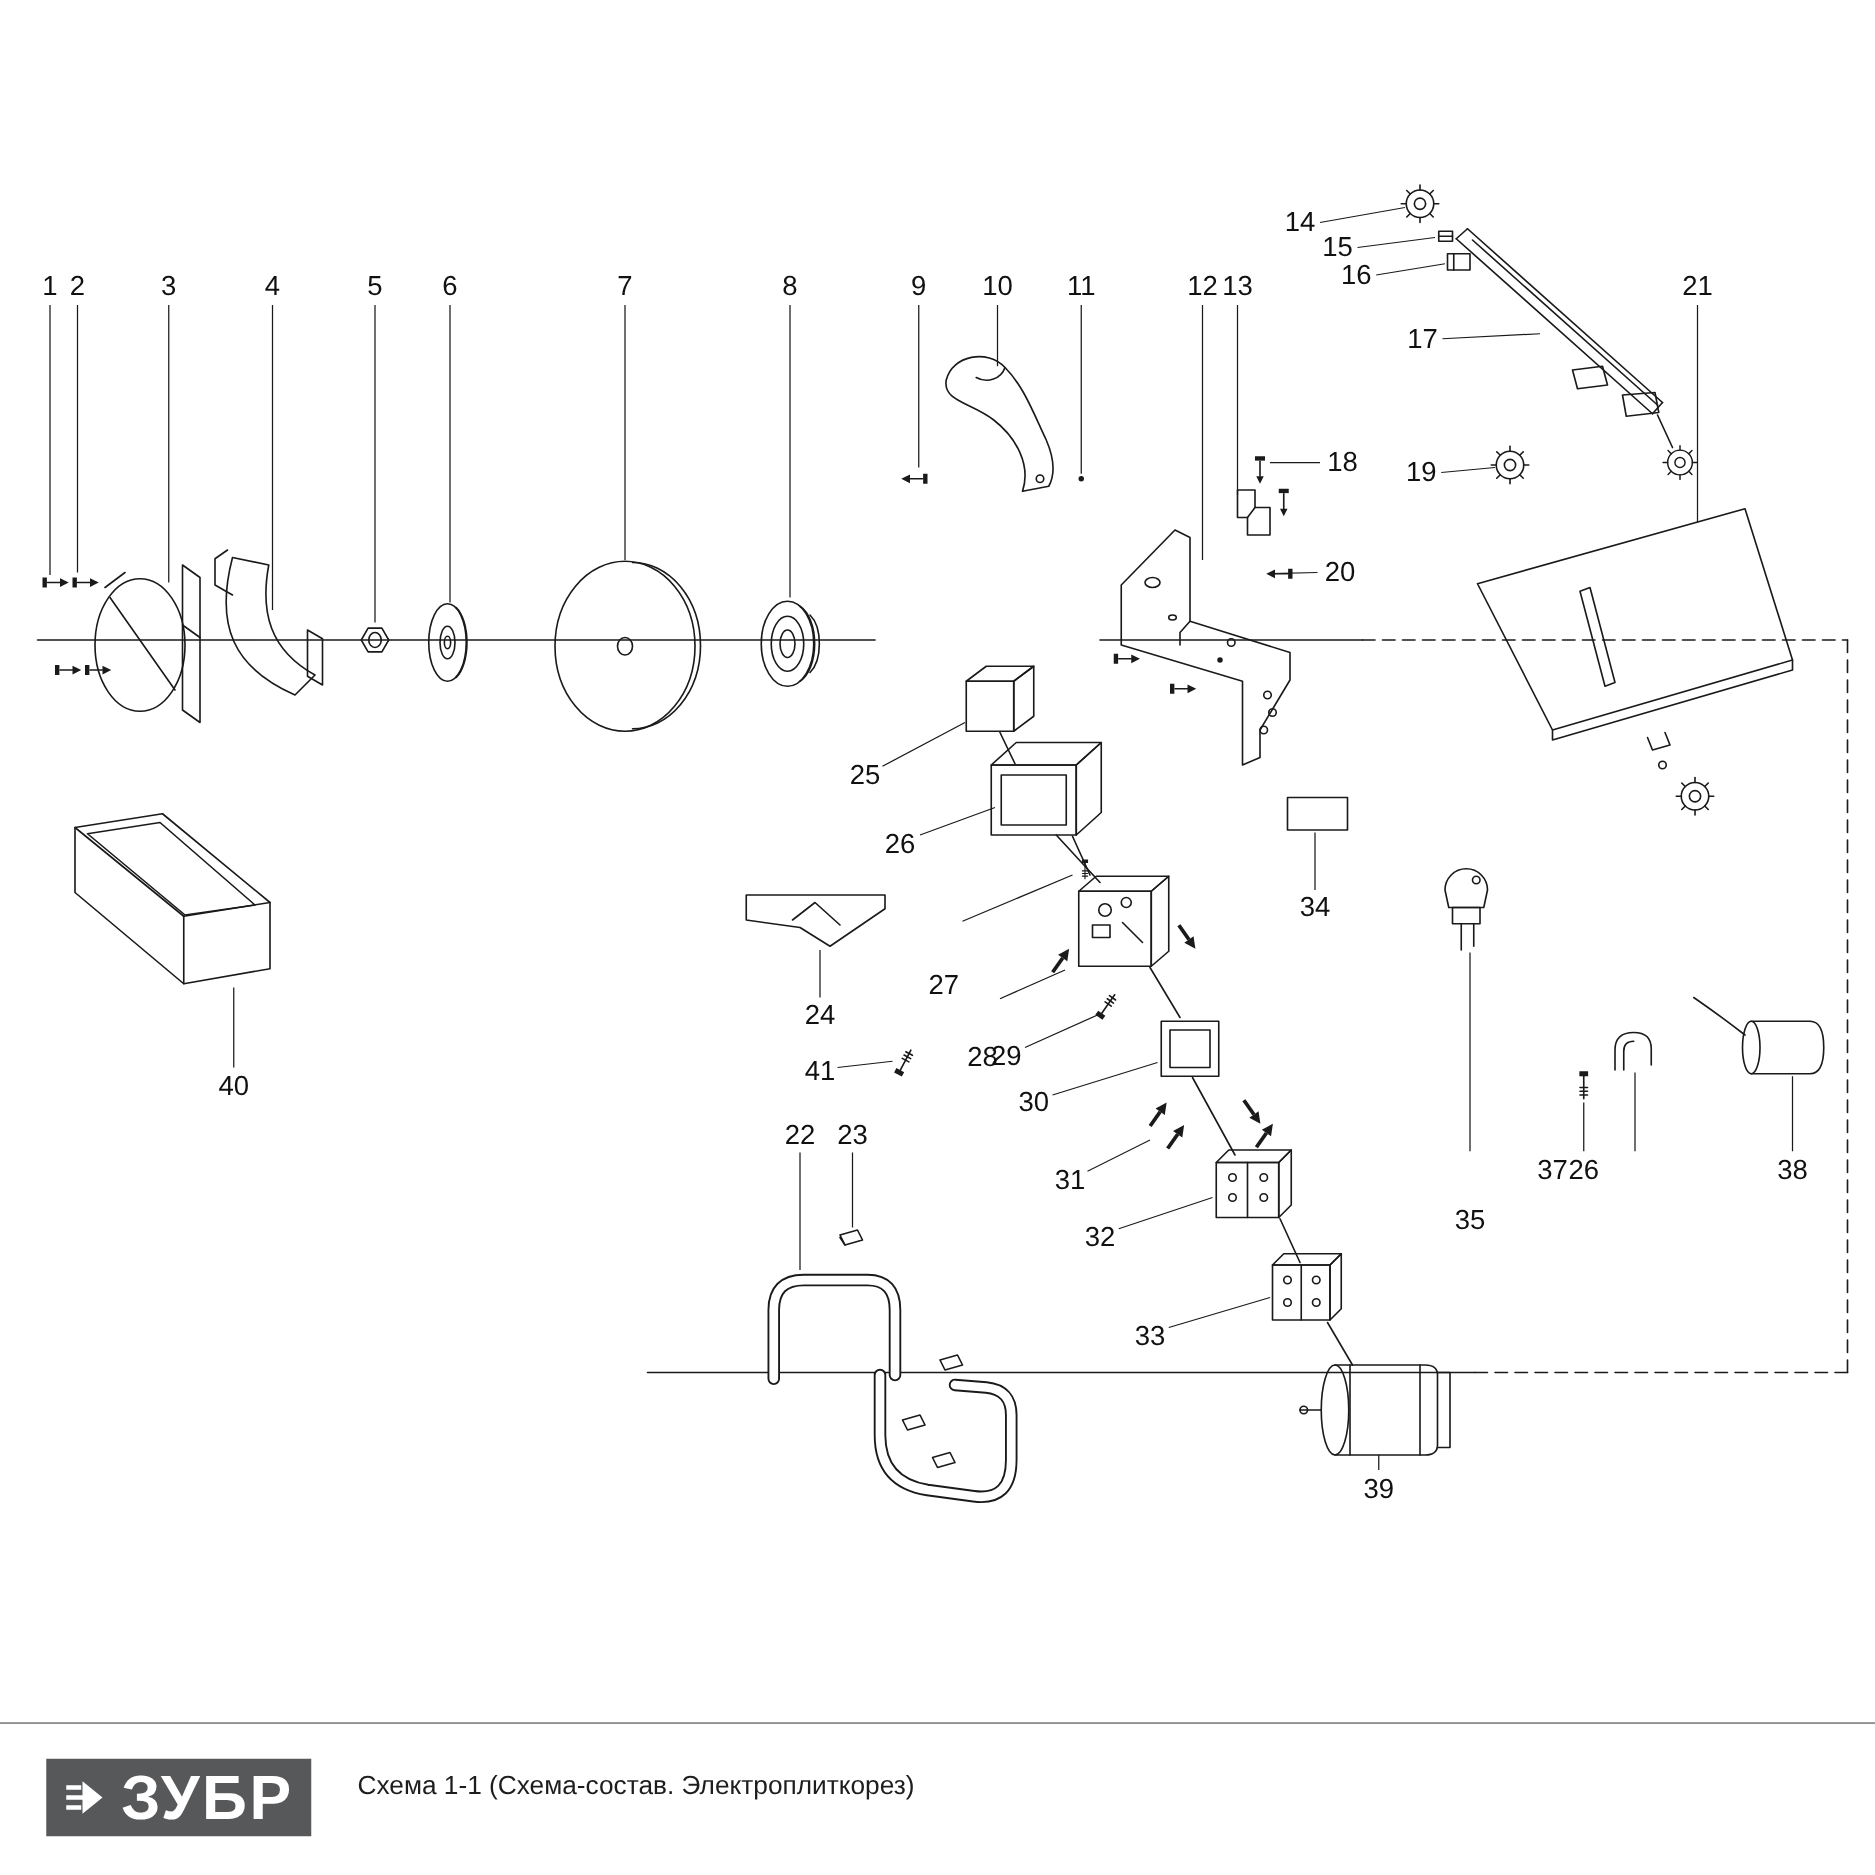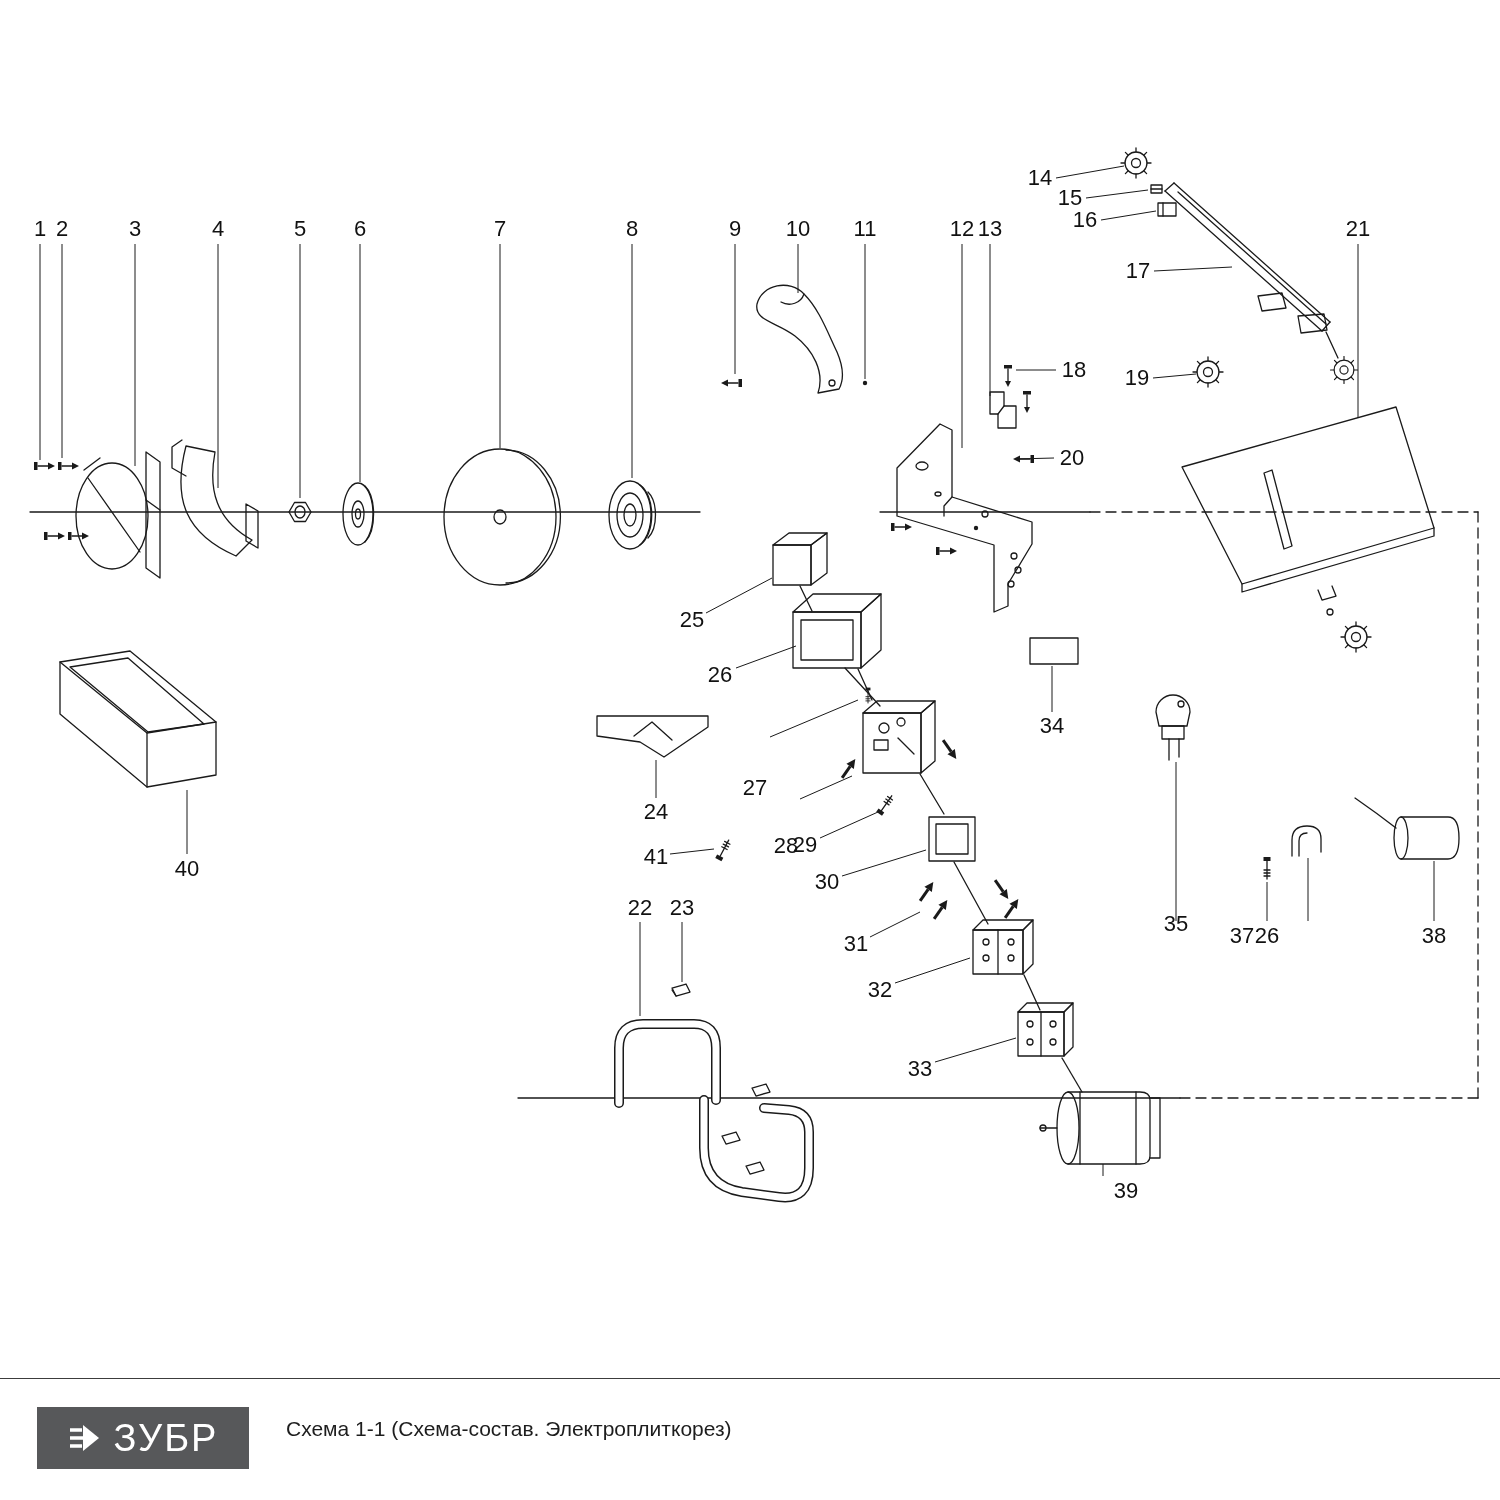--- a/index.html
+++ b/index.html
@@ -10,21 +10,21 @@
   .fl { fill:#1a1a1a; stroke:none; }
   .dash { stroke-dasharray:10 6; }
   .tube-o { stroke:#1a1a1a; stroke-width:10; fill:none; stroke-linecap:round; }
   .tube-i { stroke:#ffffff; stroke-width:7; fill:none; stroke-linecap:round; }
   #leader-lines line { stroke:#1a1a1a; stroke-width:1; }
   .part-label { position:absolute; transform:translate(-50%,-50%); font-size:22px; color:#111; white-space:nowrap; }
   .footer-rule { position:absolute; left:0; top:1378px; width:1500px; border-top:1px solid #3c3c3c; }
   .footer { position:absolute; left:0; top:1379px; width:1500px; height:121px; background:#fff; }
   .logo { position:absolute; left:37px; top:28px; width:212px; height:62px; background:#57585a; color:#fff;
           display:flex; align-items:center; justify-content:center; gap:12px; }
-  .logo-text { font-weight:normal; font-size:38px; letter-spacing:2px; line-height:1; }
+  .logo-text { font-weight:bold; font-size:50px; letter-spacing:2px; line-height:1; }
   .title { position:absolute; left:286px; top:28px; height:62px; display:flex; align-items:baseline; gap:12px; padding-top:10px; }
   .model { font-size:37px; font-weight:bold; color:#000; }
   .subtitle { font-size:21px; color:#1d1d1d; }
 </style>
 </head>
 <body>
 
 <div class="stage">
 
   <svg class="diagram" width="1500" height="1500" viewBox="0 0 1500 1500">
@@ -418,25 +418,25 @@
       <div class="part-label" style="left: 692px; top: 620px;">25</div>
       <div class="part-label" style="left: 720px; top: 675px;">26</div>
       <div class="part-label" style="left: 755px; top: 744px; margin-top: 44px;">27</div>
       <div class="part-label" style="left: 786px; top: 846px; text-align: right;">28</div>
       <div class="part-label" style="left: 805px; top: 845px;">29</div>
       <div class="part-label" style="left: 827px; top: 882px;">30</div>
       <div class="part-label" style="left: 856px; top: 944px;">31</div>
       <div class="part-label" style="left: 880px; top: 990px;">32</div>
       <div class="part-label" style="left: 920px; top: 1069px;">33</div>
       <div class="part-label" style="left: 1052px; top: 726px;">34</div>
-      <div class="part-label" style="left: 1176px; top: 924px;">35</div>
+      <div class="part-label" style="left: 1176px; top: 976px;">35</div>
       <div class="part-label" style="left: 1267px; top: 936px;">26</div>
       <div class="part-label" style="left: 1242px; top: 936px;">37</div>
       <div class="part-label" style="left: 1434px; top: 936px; text-align: center;">38</div>
-      <div class="part-label" style="left: 1126px; top: 1191px;">39</div>
+      <div class="part-label" style="left: 1103px; top: 1191px;">39</div>
       <div class="part-label" style="left: 187px; top: 869px;">40</div>
       <div class="part-label" style="left: 656px; top: 857px;">41</div>
     </div>
 
   <div class="footer-rule"></div>
   <div class="footer">
     <div class="logo">
       <svg width="34" height="34" viewBox="0 0 34 34">
         <path d="M2 9 H14 M2 17 H18 M2 25 H14" stroke="#ffffff" stroke-width="3.5" fill="none"></path>
         <path d="M15 4 L31 17 L15 30 Z" fill="#ffffff"></path>

